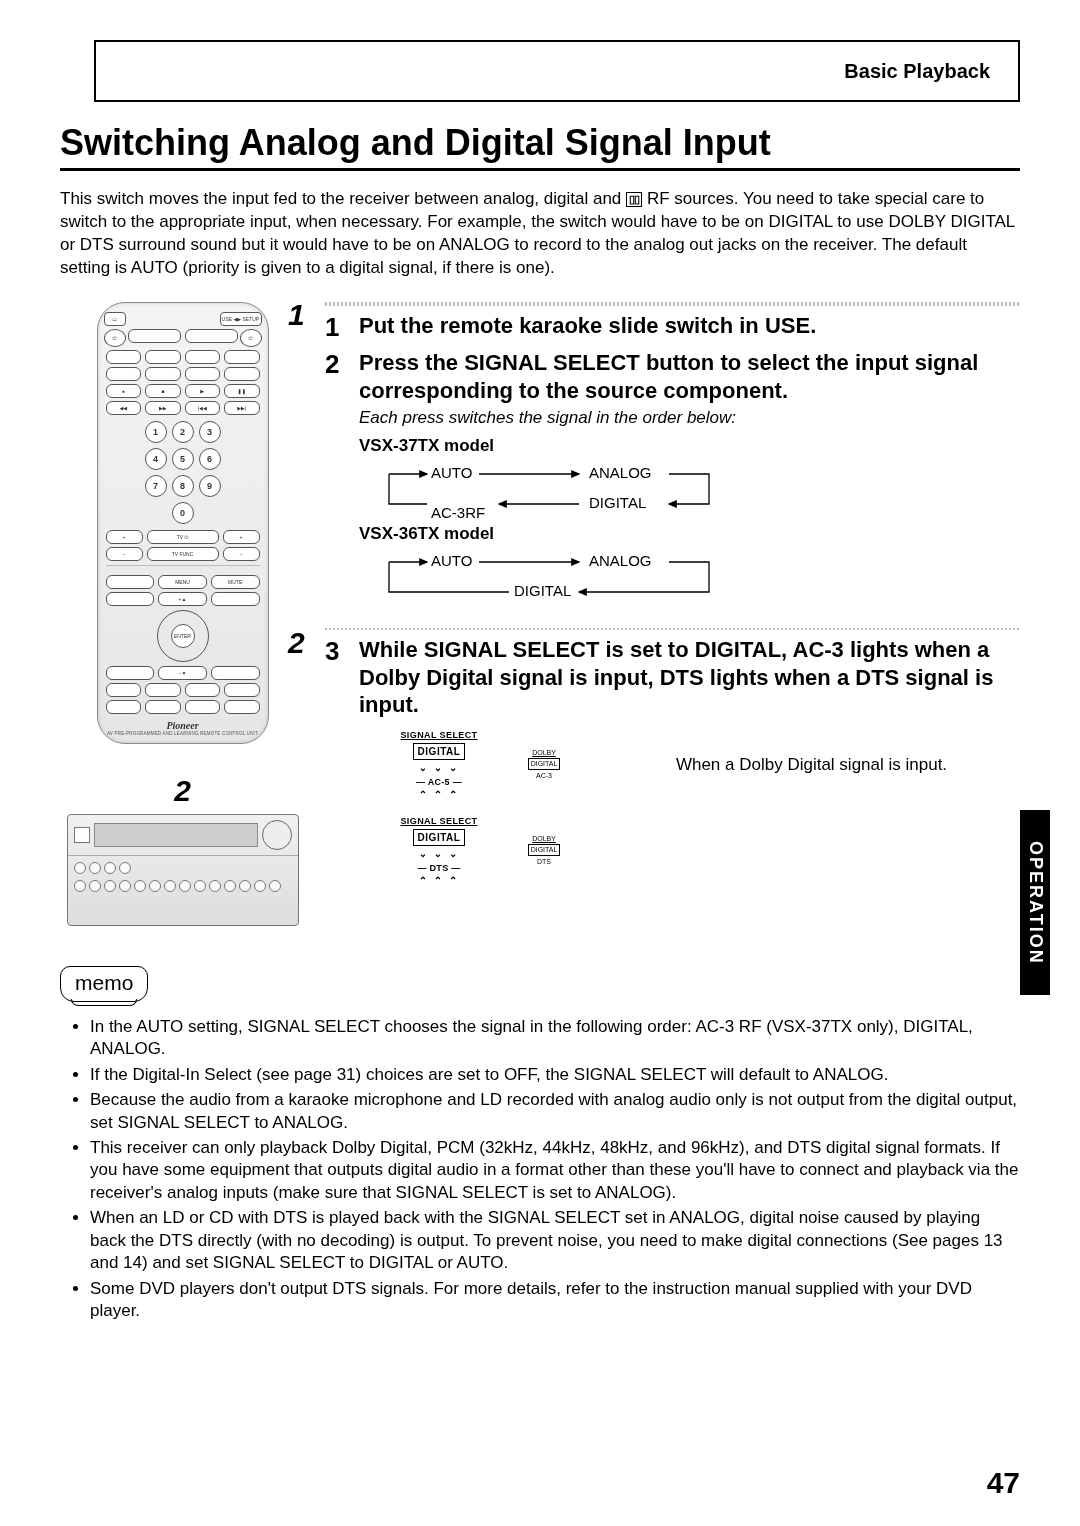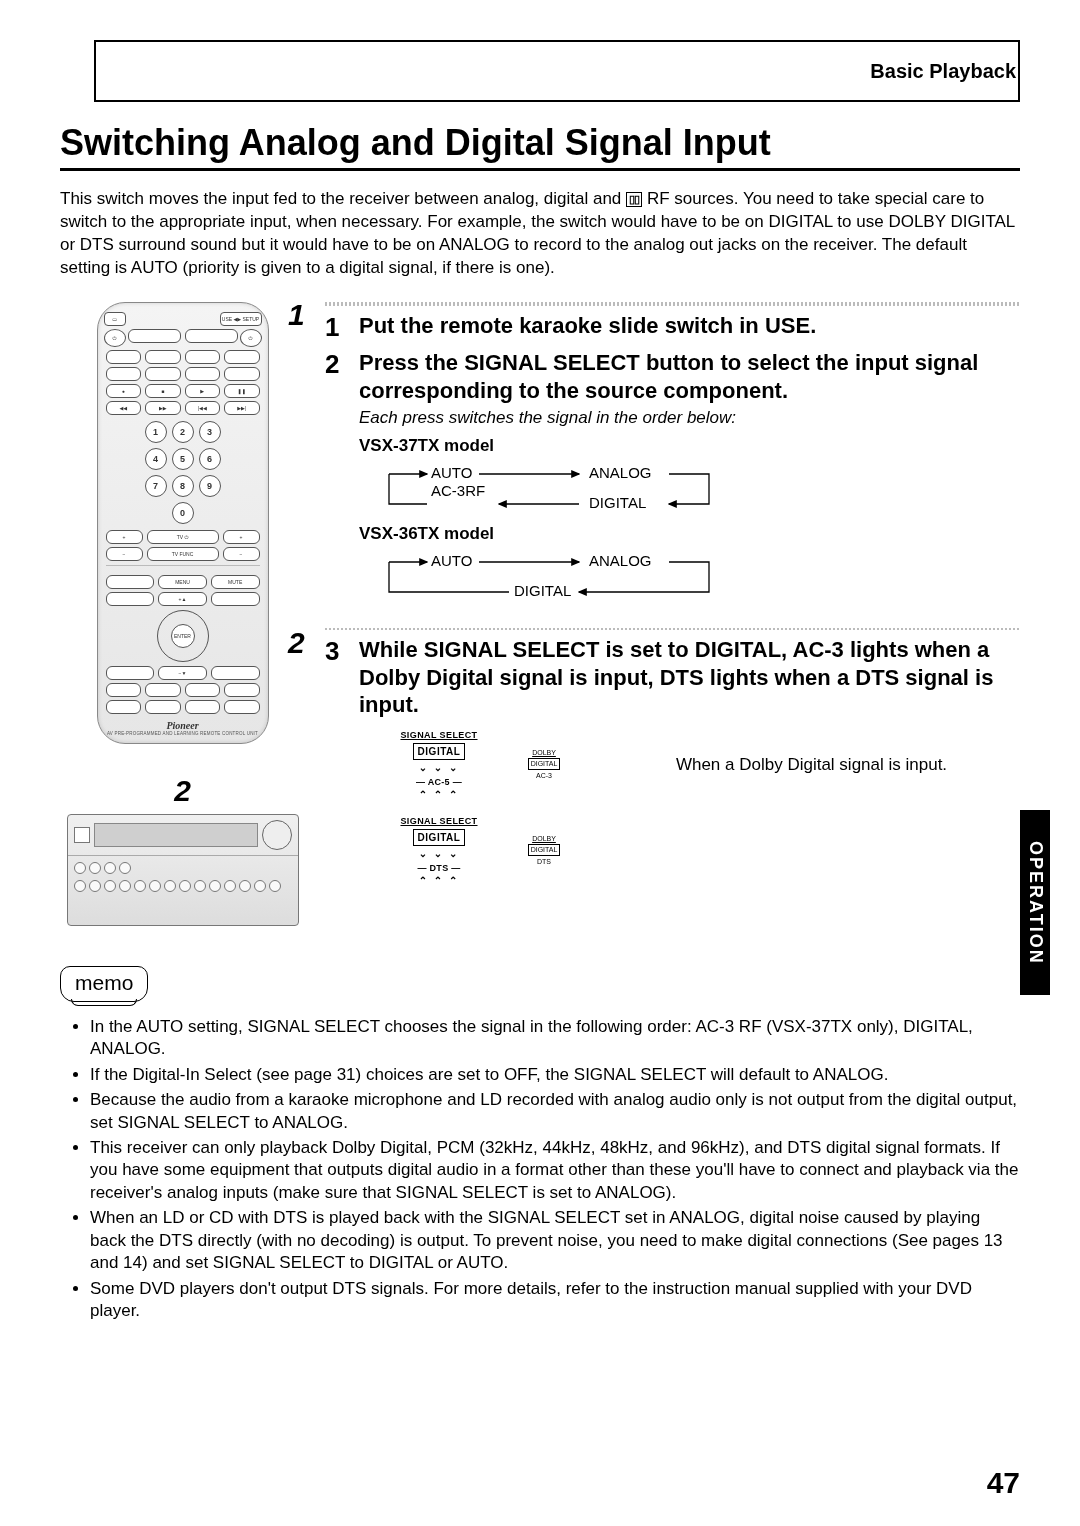--- a/index.html
+++ b/index.html
@@ -16,21 +16,21 @@
     height: 1526px;
     box-sizing: border-box;
     padding: 40px 60px 30px 60px;
   }
   .top-border {
     border: 2px solid #000;
     height: 58px;
     display: flex;
     align-items: center;
     justify-content: flex-end;
-    padding: 0 2px;
+    padding: 0 28px;
     margin-bottom: 20px;
     margin-left: 34px;
   }
   .section-label {
     font-weight: bold;
     font-size: 20px;
   }
   h1.title {
     font-size: 36px;
     font-weight: bold;
@@ -400,21 +400,21 @@
                 </defs>
               <line x1="20" y1="14" x2="58" y2="14" stroke="#000" stroke-width="1.3" marker-end="url(#ah)"></line>
               <line x1="110" y1="14" x2="210" y2="14" stroke="#000" stroke-width="1.3" marker-end="url(#ah)"></line>
               <path d="M300 14 L340 14 L340 44 L300 44" fill="none" stroke="#000" stroke-width="1.3" marker-end="url(#ah)"></path>
               <line x1="210" y1="44" x2="130" y2="44" stroke="#000" stroke-width="1.3" marker-end="url(#ah)"></line>
               <path d="M58 44 L20 44 L20 14" fill="none" stroke="#000" stroke-width="1.3"></path>
             </svg>
             <span class="node" style="left:62px; top:4px">AUTO</span>
             <span class="node" style="left:220px; top:4px">ANALOG</span>
             <span class="node" style="left:220px; top:34px">DIGITAL</span>
-            <span class="node" style="left:62px; top:22px">AC-3RF</span>
+            <span class="node" style="left:62px; top:44px">AC-3RF</span>
           </div>
 
           <div class="model-label">VSX-36TX model</div>
           <div class="cycle" style="width:360px">
             <svg width="360" height="58">
               <line x1="20" y1="14" x2="58" y2="14" stroke="#000" stroke-width="1.3" marker-end="url(#ah)"></line>
               <line x1="110" y1="14" x2="210" y2="14" stroke="#000" stroke-width="1.3" marker-end="url(#ah)"></line>
               <path d="M300 14 L340 14 L340 44 L210 44" fill="none" stroke="#000" stroke-width="1.3" marker-end="url(#ah)"></path>
               <path d="M140 44 L20 44 L20 14" fill="none" stroke="#000" stroke-width="1.3"></path>
             </svg>

